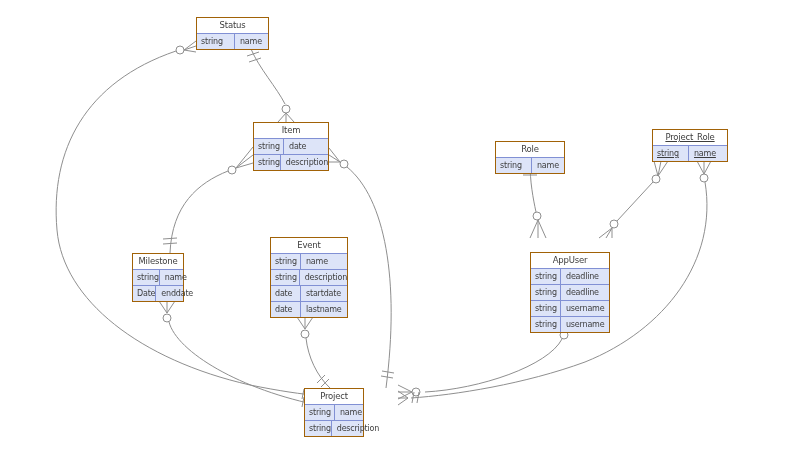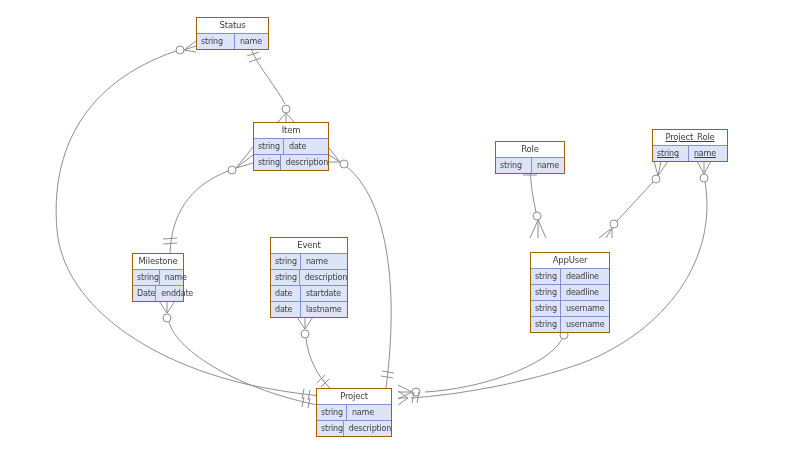--- a/index.html
+++ b/index.html
@@ -144,21 +144,21 @@
     <div class="e-row">
       <span class="e-type">date</span>
       <span class="e-name">startdate</span>
     </div>
     <div class="e-row">
       <span class="e-type">date</span>
       <span class="e-name">lastname</span>
     </div>
   </div>
 
-  <div class="entity" style="left:316px;top:388px;width:76px;">
+  <div class="entity" style="left:304px;top:388px;width:60px;">
     <div class="e-title">Project</div>
     <div class="e-row">
       <span class="e-type">string</span>
       <span class="e-name">name</span>
     </div>
     <div class="e-row">
       <span class="e-type">string</span>
       <span class="e-name">description</span>
     </div>
   </div>

